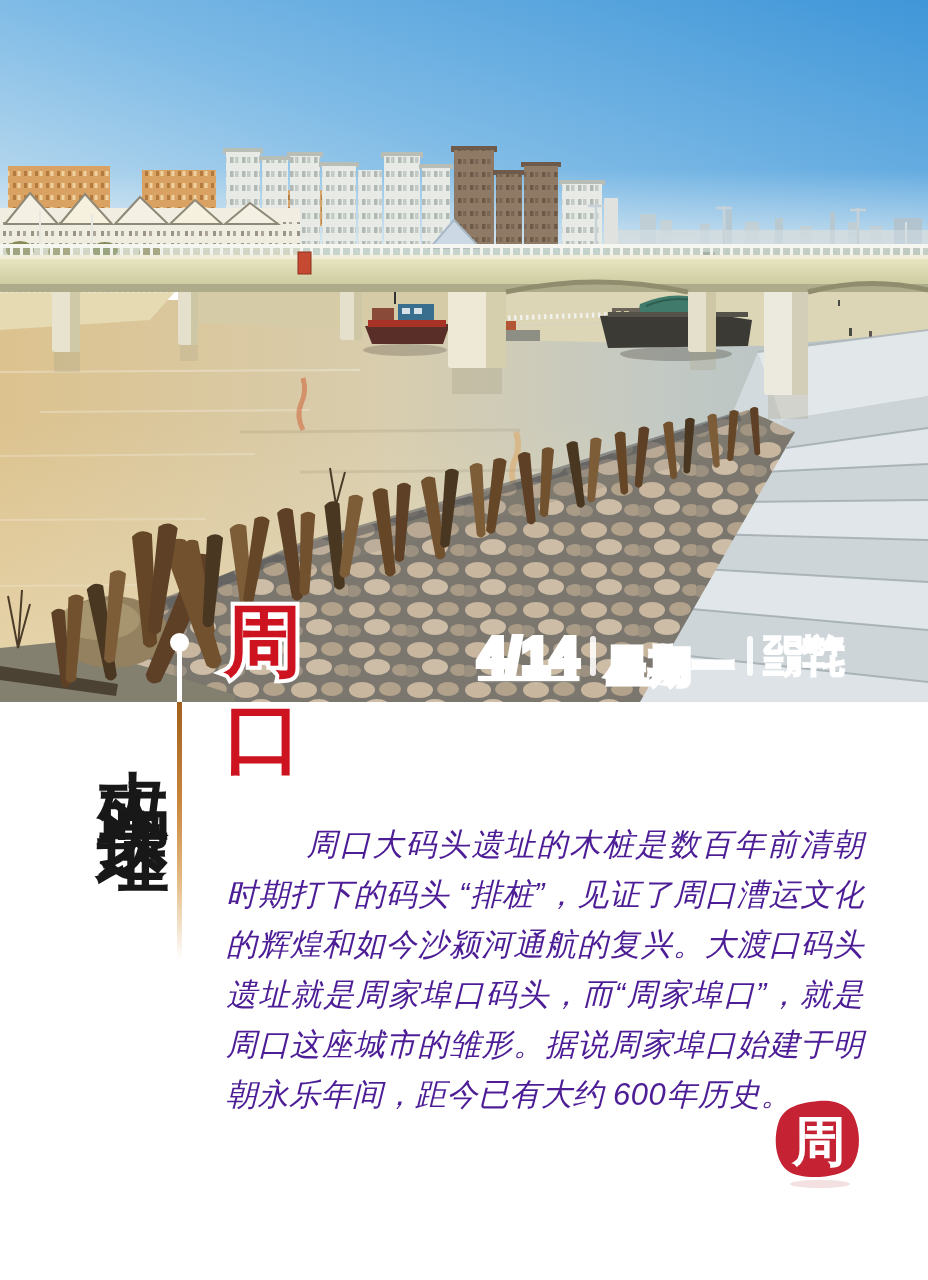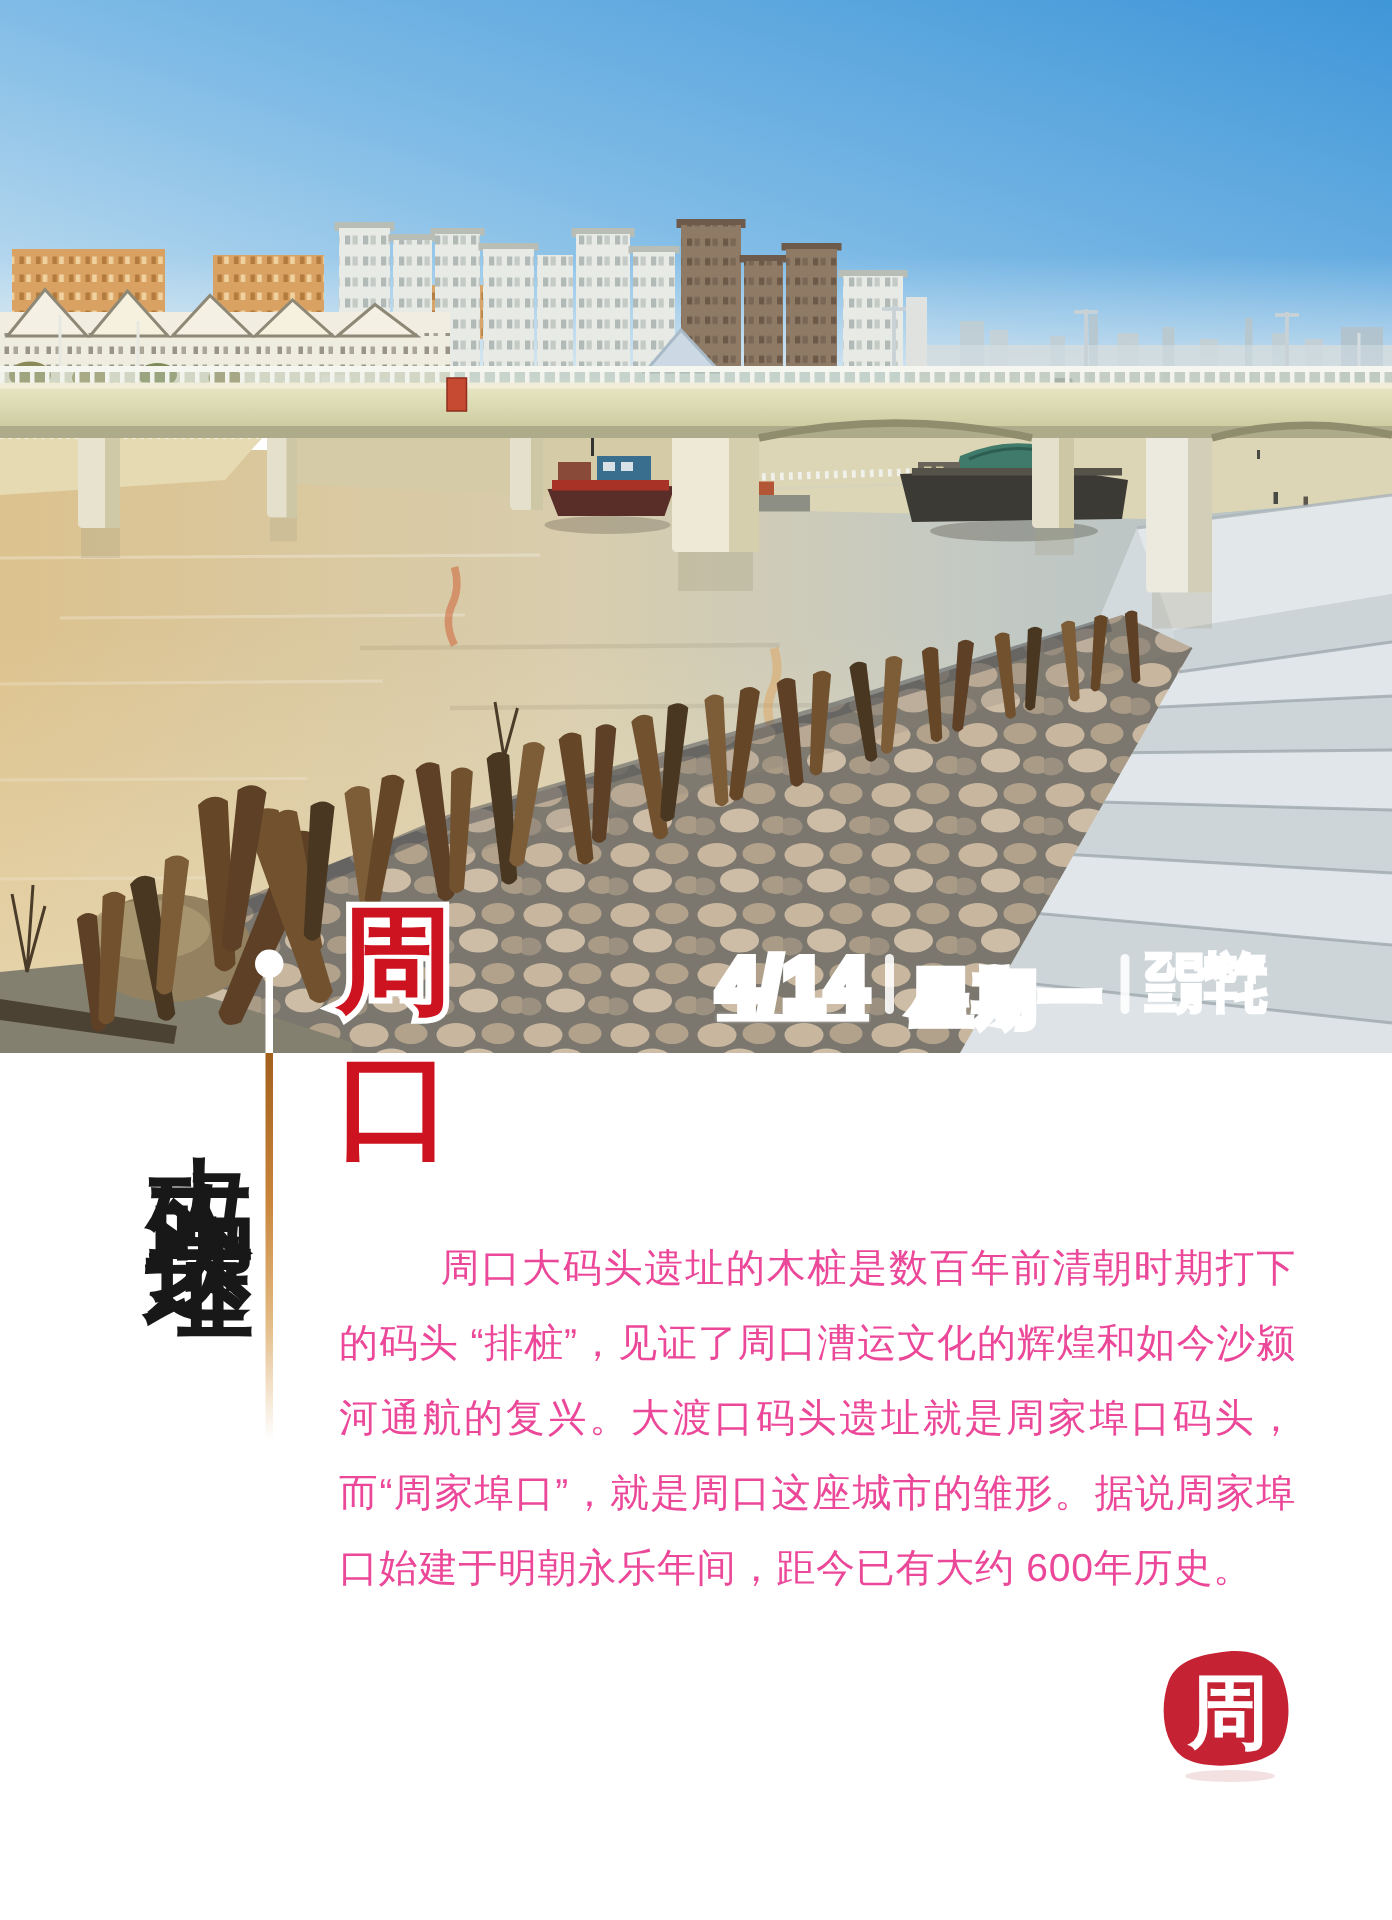--- a/index.html
+++ b/index.html
@@ -41,22 +41,22 @@
               background:linear-gradient(#a2601d,#c9853b 38%,#e2b87f 68%,rgba(231,199,152,0));}
 
   
   .vert-title{position:absolute;left:86px;top:712px;height:460px;z-index:4;
               writing-mode:vertical-rl;text-orientation:upright;
               font-family:"DejaVu Serif","Liberation Serif",serif;
               font-size:72px;font-weight:600;letter-spacing:13px;color:#181818;}
 
   
   .body-text{position:absolute;left:226px;top:820px;width:638px;z-index:4;
-             font-size:26px;line-height:50px;color:#ec4899;text-align:justify;
-             text-indent:2.6em;letter-spacing:0.5px;}
+             font-size:31px;line-height:50px;color:#4c1d95;text-align:justify;
+             text-indent:2.6em;letter-spacing:0.5px;font-style:italic;}
 
   
   .seal{position:absolute;left:770px;top:1098px;width:98px;height:92px;z-index:4;}
   .seal svg{width:100%;height:100%;display:block;}
   .seal text{font-family:"DejaVu Serif","Liberation Serif",serif;font-weight:bold;}
 </style>
 </head>
 <body>
 
 <div class="poster">

